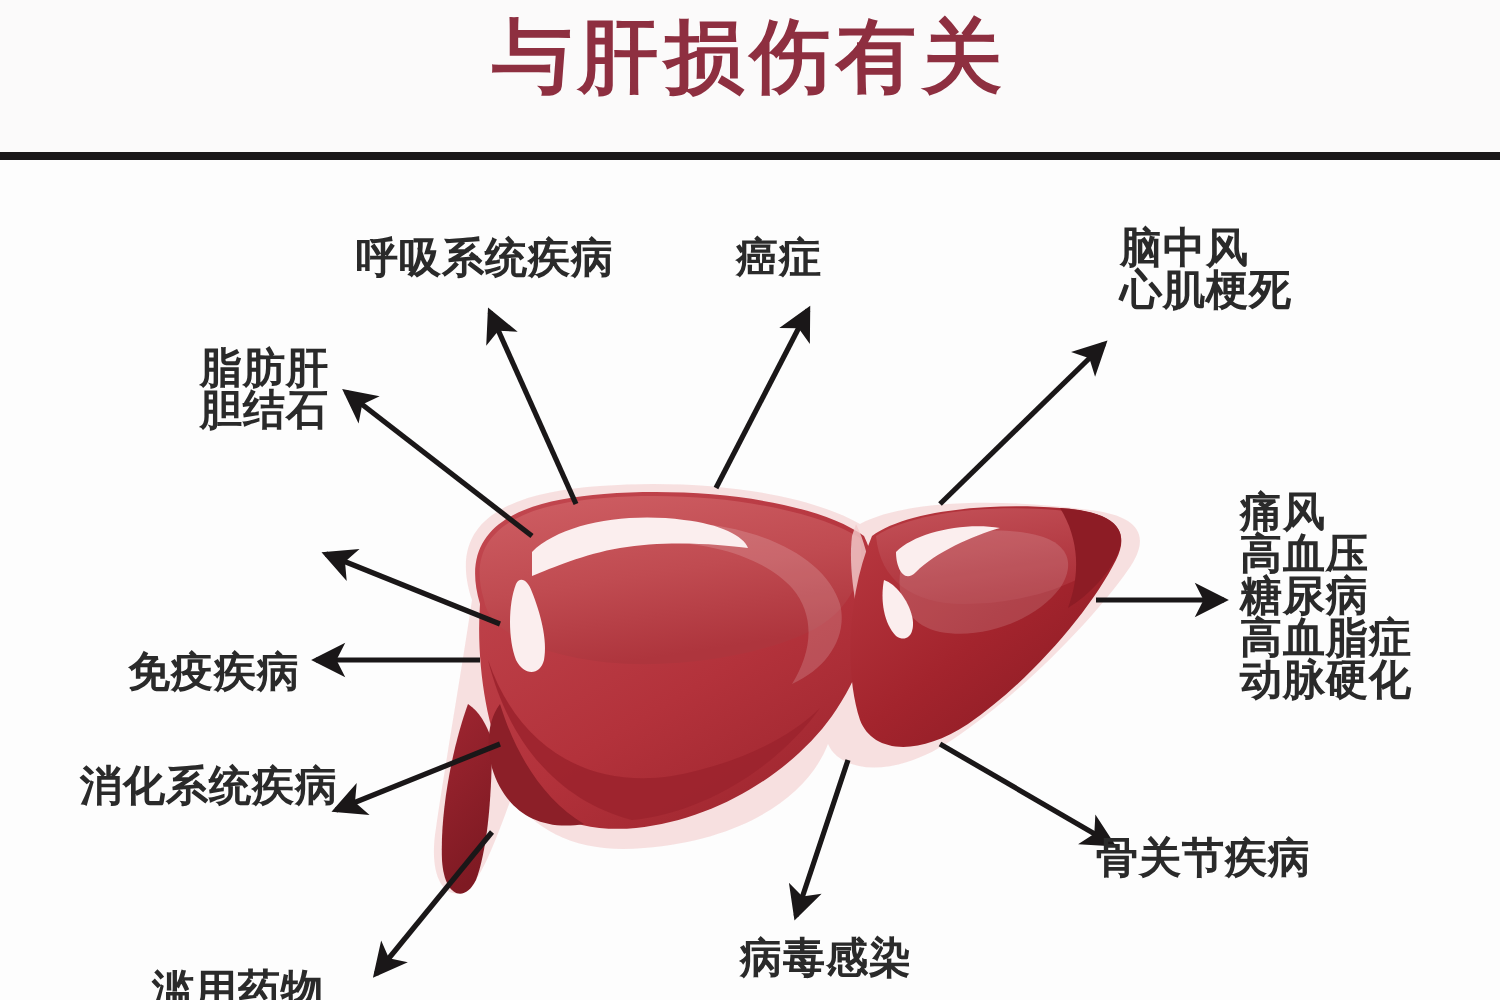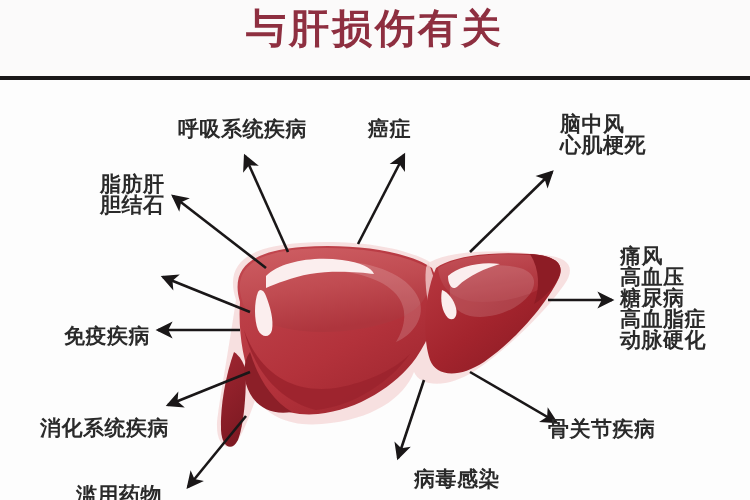--- a/index.html
+++ b/index.html
@@ -242,21 +242,21 @@
 
 
   <div class="label tight" style="left:620px; top:246px;">痛风
 高血压
 糖尿病
 高血脂症
 动脉硬化</div>
 
   <div class="label" style="left:64px; top:325px;">免疫疾病</div>
 
-  <div class="label" style="left:40px; top:417px;">消化系统疾病</div>
+  <div class="label" style="left:40px; top:382px;">消化系统疾病</div>
 
   <div class="label" style="left:548px; top:418px;">骨关节疾病</div>
 
-  <div class="label" style="left:370px; top:468px;margin-left:44px;">病毒感染</div>
+  <div class="label" style="left:370px; top:468px;">病毒感染</div>
 
   <div class="label" style="left:76px; top:484px;">滥用药物</div>
 
 </div>
 
 </body></html>

